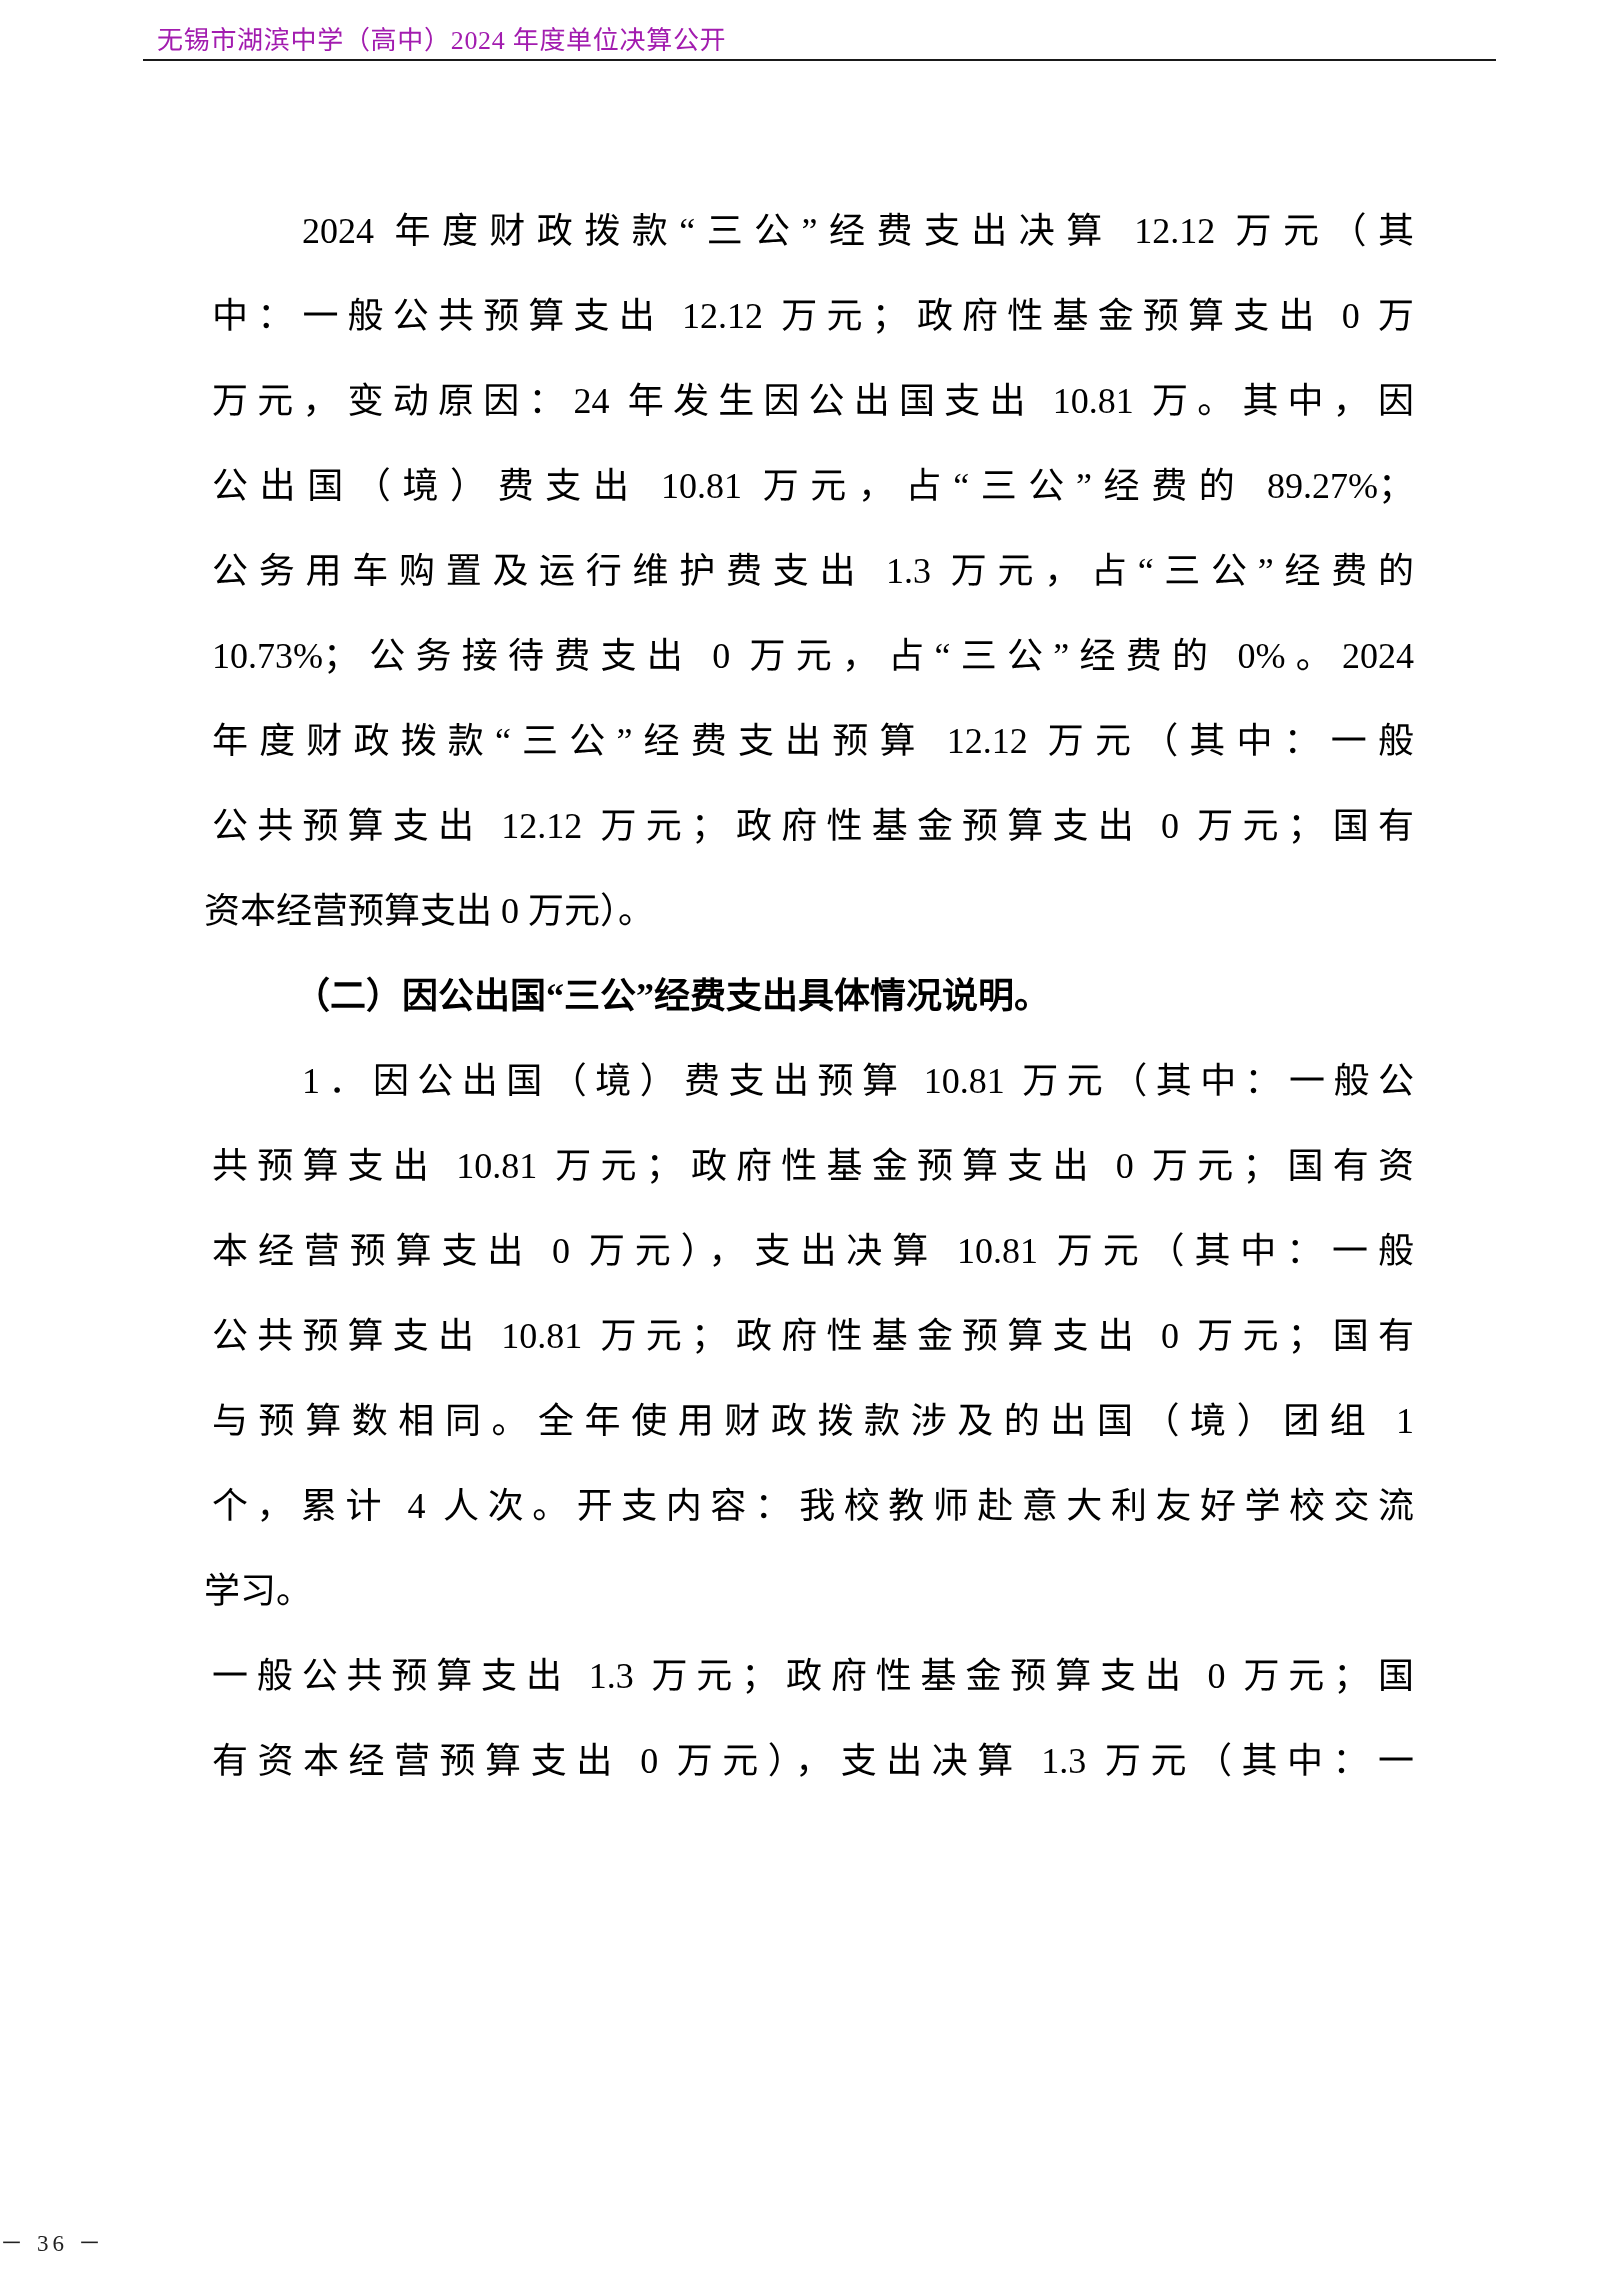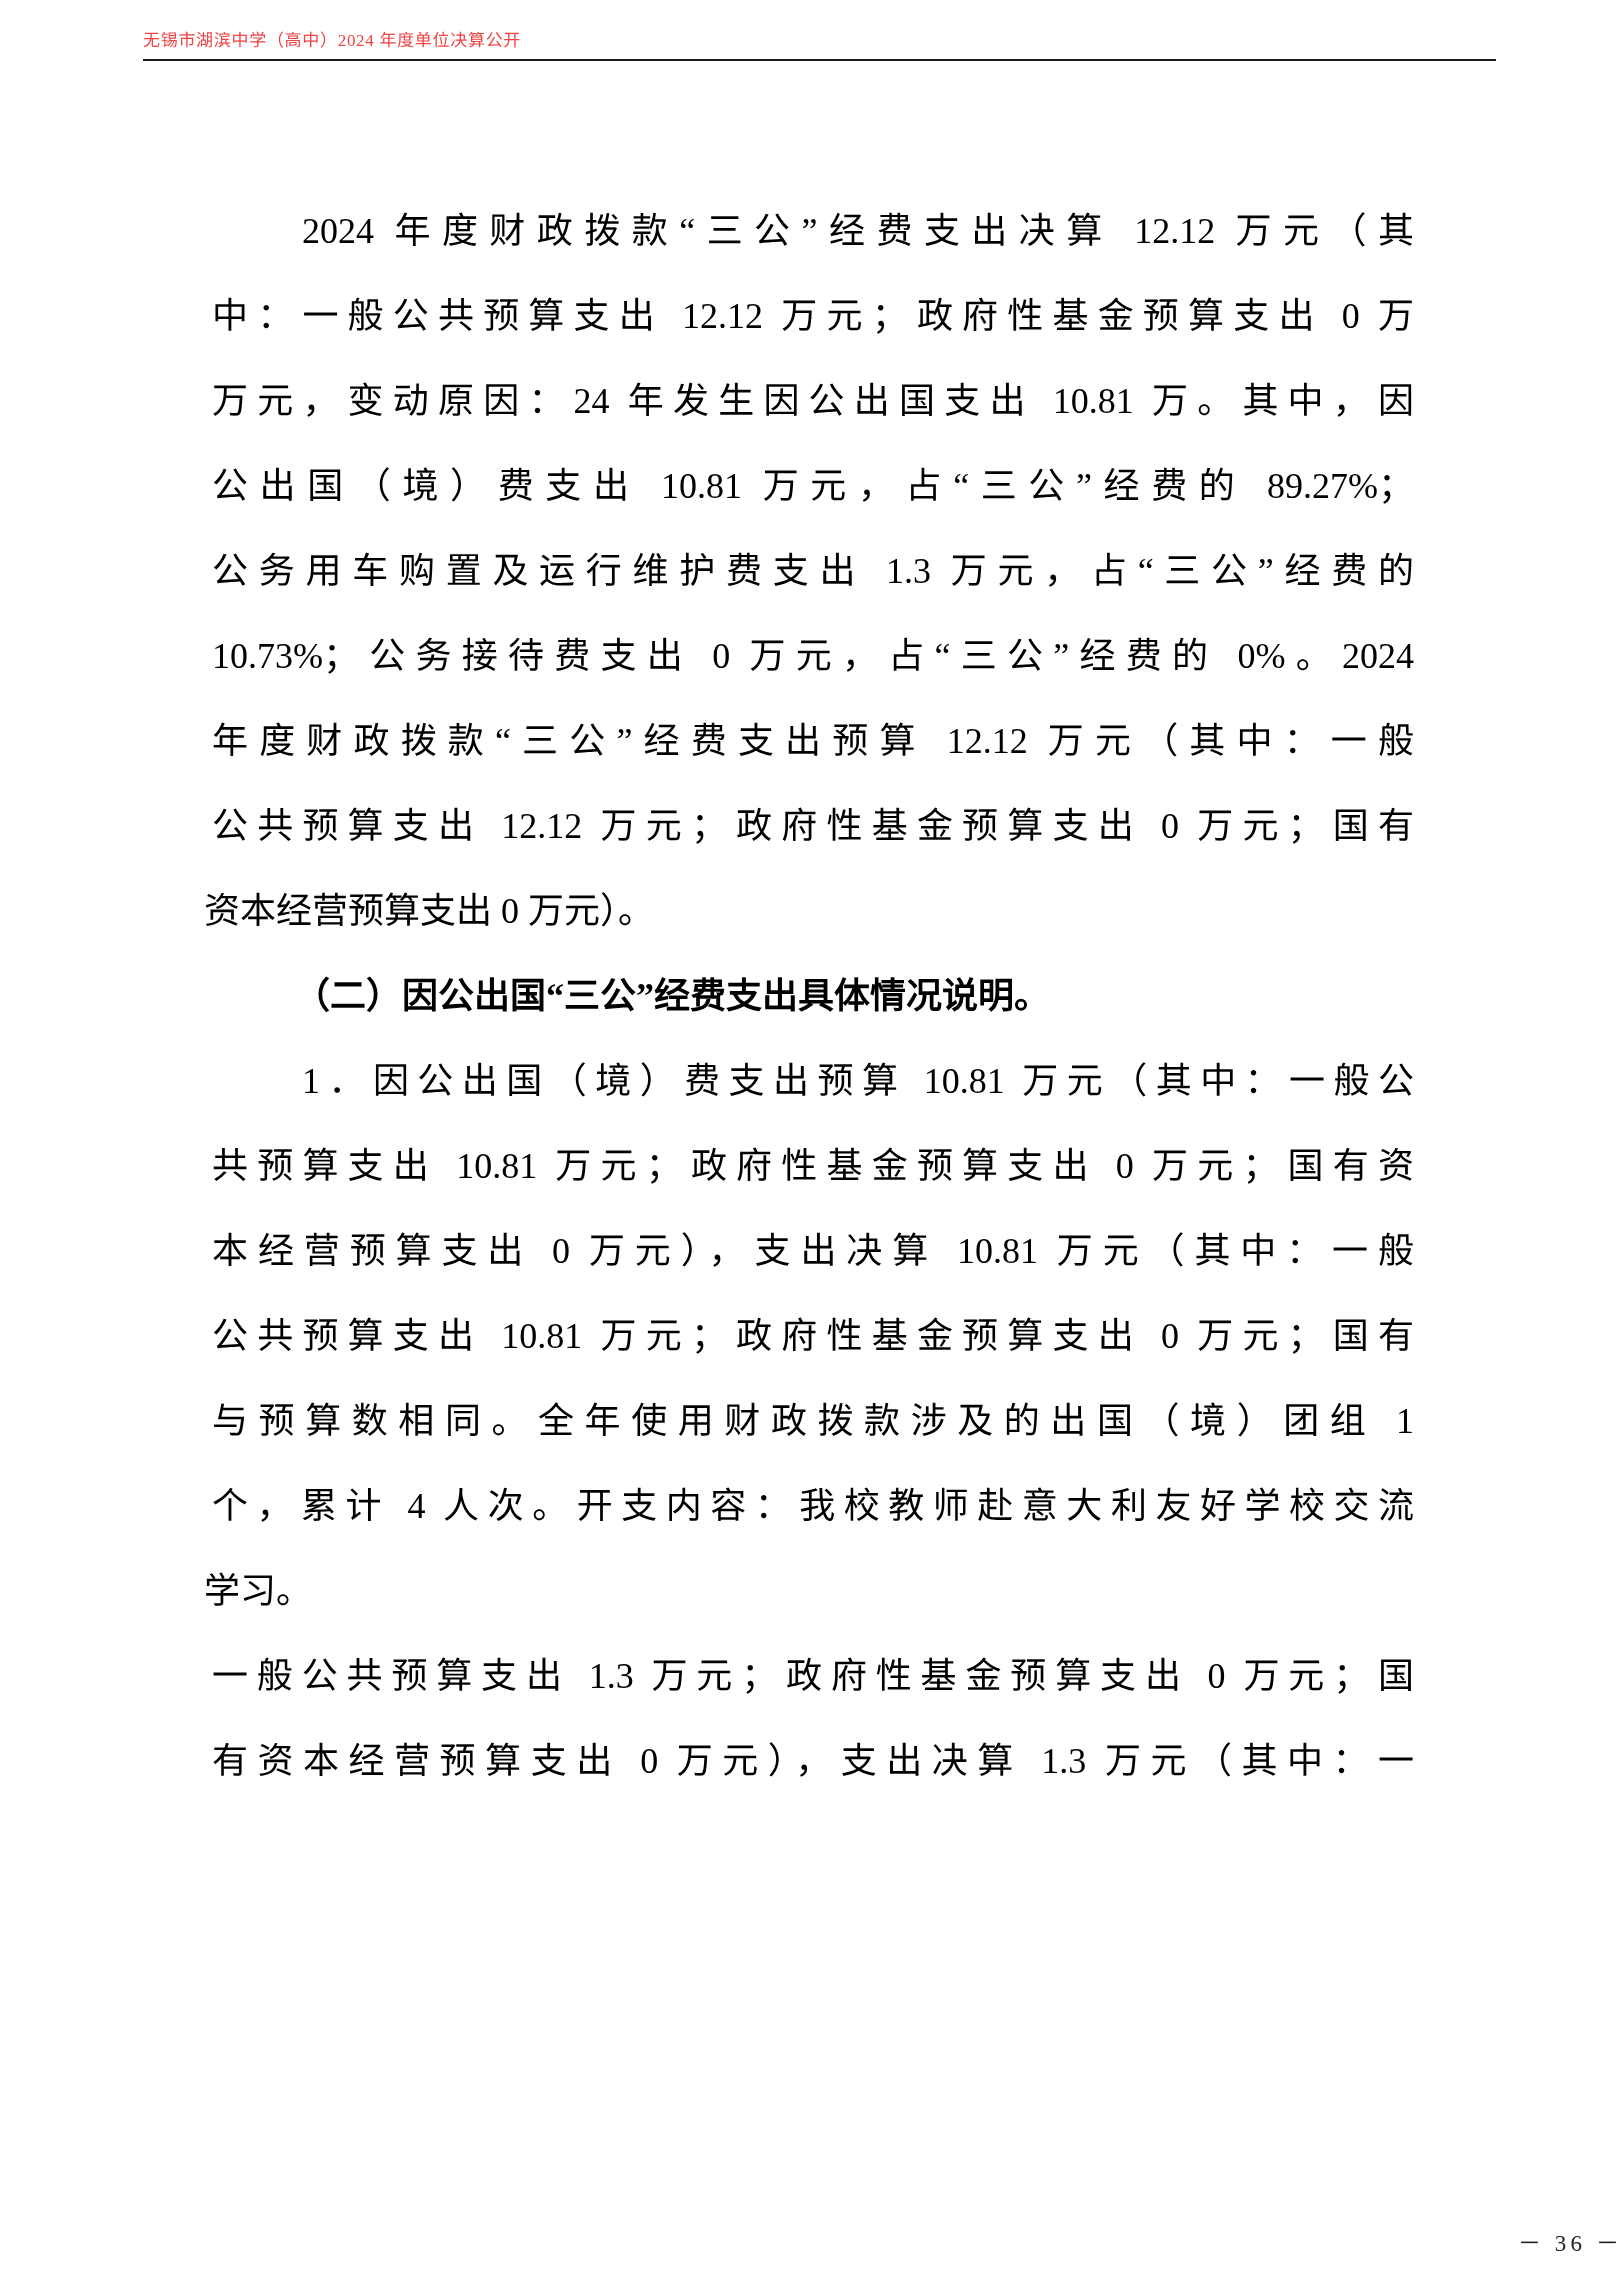--- a/index.html
+++ b/index.html
@@ -11,27 +11,27 @@
     position: relative;
     width: 1623px;
     height: 2295px;
     background: #ffffff;
     overflow: hidden;
     font-family: "Liberation Serif", "DejaVu Serif", serif;
     color: #000000;
   }
   .page-header {
     position: absolute;
-    left: 143px;
+    left: 157px;
     top: 27px;
     width: 1353px;
-    font-size: 17px;
+    font-size: 26px;
     line-height: 27px;
     letter-spacing: 0.7px;
-    color: #ef4444;
+    color: #a21caf;
     white-space: nowrap;
   }
   .header-rule {
     position: absolute;
     left: 143px;
     top: 59px;
     width: 1353px;
     height: 0;
     border-top: 1.4px solid #1a1a1a;
     border-bottom: 1.4px solid #1a1a1a;
@@ -66,21 +66,21 @@
     text-indent: 2.5em;
   }
   .line.bold {
     font-weight: bold;
   }
   .page-footer {
     position: absolute;
     left: 0;
     top: 2223px;
     width: 100%;
-    text-align: right;
+    text-align: left;
     font-size: 23px;
     line-height: 41px;
     letter-spacing: 4.1px;
     color: #222222;
   }
 </style>
 </head>
 <body>
 
 <div class="page">

